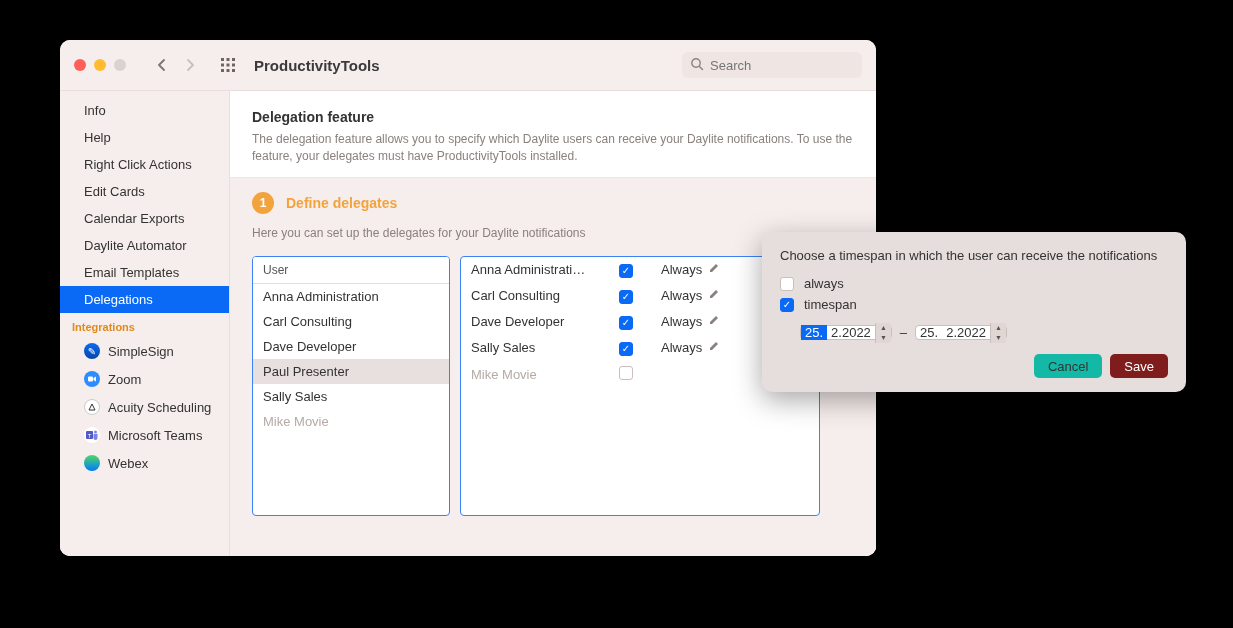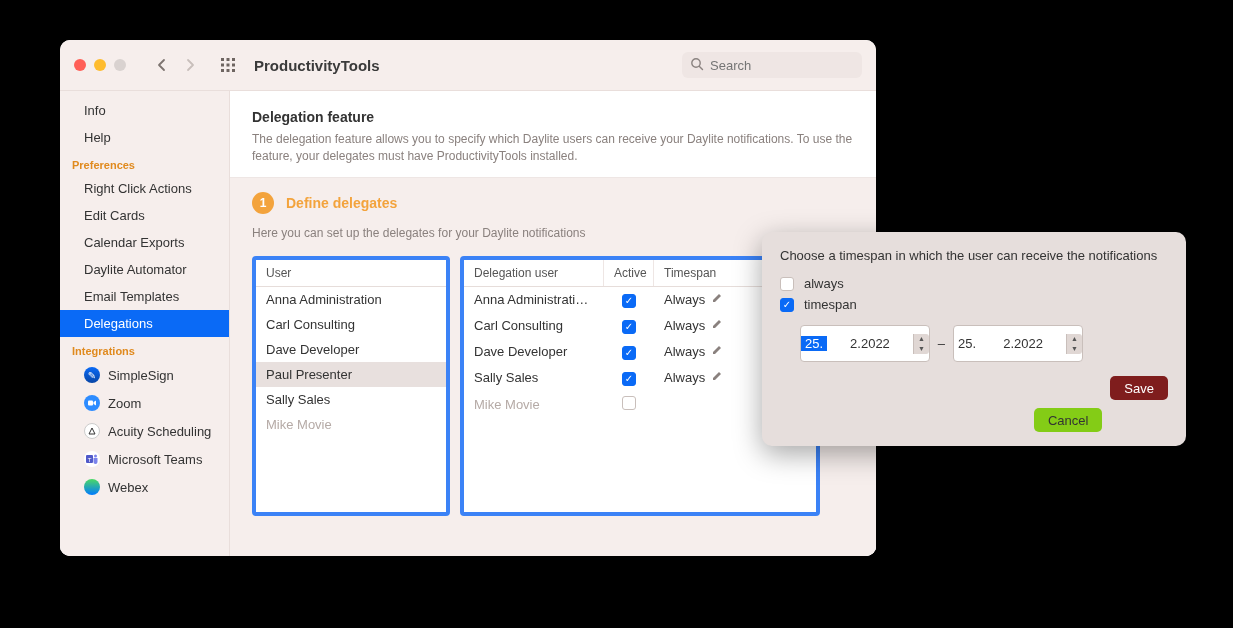--- a/index.html
+++ b/index.html
@@ -126,21 +126,21 @@
     width:22px; height:22px; border-radius:50%;
     background:#f3a33c; color:#fff;
     display:flex; align-items:center; justify-content:center;
     font-size:12px; font-weight:600;
   }
   .step-title { color:#f3a33c; font-size:14px; font-weight:700;}
   .step-desc { font-size:12px; color:#8a817e; }
   .tables { display:flex; gap:10px; margin-top:4px;}
   .table {
     background:#fff;
-    border:4px solid #3b82f6;
+    border:1px solid #3b82f6;
     border-radius:4px;
     flex-shrink:0;
     height: 260px;
     overflow:hidden;
   }
   .table.users { width: 198px; }
   .table.delegation { width: 360px; }
   .thead {
     display:flex;
     border-bottom:1px solid #e6ddda;
@@ -196,23 +196,22 @@
     border:10px solid transparent;
     border-right-color:#e6dedc;
   }
   .pop-title { font-size:13px; color:#333; margin-bottom:10px;}
   .pop-row { display:flex; align-items:center; gap:10px; padding:3px 0; font-size:13px;}
   .date-row { display:flex; align-items:center; gap:8px; margin:10px 0 14px 20px;}
   .date-input {
     display:flex; align-items:center;
     background:#fff; border:1px solid #c9bfbb;
     border-radius:4px;
-    height:37px;
+    height:15px;
     font-size:13px;
-    gap:19px;
   }
   .date-input .seg {
     padding: 0 4px;
   }
   .date-input .seg.sel {
     background:#0a6af6; color:#fff;
   }
   .stepper {
     width:16px; height:20px;
     background:#e0d7d4;
@@ -222,21 +221,21 @@
   }
   .stepper div { flex:1; display:flex; align-items:center; justify-content:center; font-size:7px; color:#555;}
   .pop-buttons { display:flex; justify-content:flex-end; gap:8px;}
   .btn {
     height:24px; padding:0 14px;
     border-radius:5px;
     font-size:13px;
     border:none;
     display:flex; align-items:center;
   }
-  .btn.cancel { background:#84cc16; color:#333;margin-top:32px;}
+  .btn.cancel { background:#14b8a6; color:#333;}
   .btn.save { background:#7f1d1d; color:#fff;}
 </style>
 </head>
 <body>
 
 <div class="window">
   <div class="titlebar">
     <div class="traffic">
       <div class="dot red"></div>
       <div class="dot yellow"></div>
@@ -283,21 +282,20 @@
 
   <div class="body">
     <div class="sidebar">
       <div class="item top">
           <span>Info</span>
         </div>
       <div class="item top">
           <span>Help</span>
         </div>
 
-      <div class="section-label">Preferences</div>
       <div class="item">
           <span>Right Click Actions</span>
         </div>
       <div class="item">
           <span>Edit Cards</span>
         </div>
       <div class="item">
           <span>Calendar Exports</span>
         </div>
       <div class="item">
@@ -381,25 +379,20 @@
               </div>
             <div class="tr">
                 <div class="td">Sally Sales</div>
               </div>
             <div class="tr dim">
                 <div class="td">Mike Movie</div>
               </div>
           </div>
 
           <div class="table delegation del">
-            <div class="thead">
-              <div class="th col-user">Delegation user</div>
-              <div class="th col-active">Active</div>
-              <div class="th" style="flex:1">Timespan</div>
-            </div>
 
             <div class="tr">
               <div class="td col-user">Anna Administrati…</div>
               <div class="td col-active"><span class="chk on"></span></div>
               <div class="td col-timespan">
                   <span>Always</span>
                   <span><svg width="12" height="12" viewBox="0 0 12 12">
                       <path d="M2 10 L2 8 L8 2 L10 4 L4 10 Z" fill="#8a817e"></path>
                     </svg></span>
                 </div>

